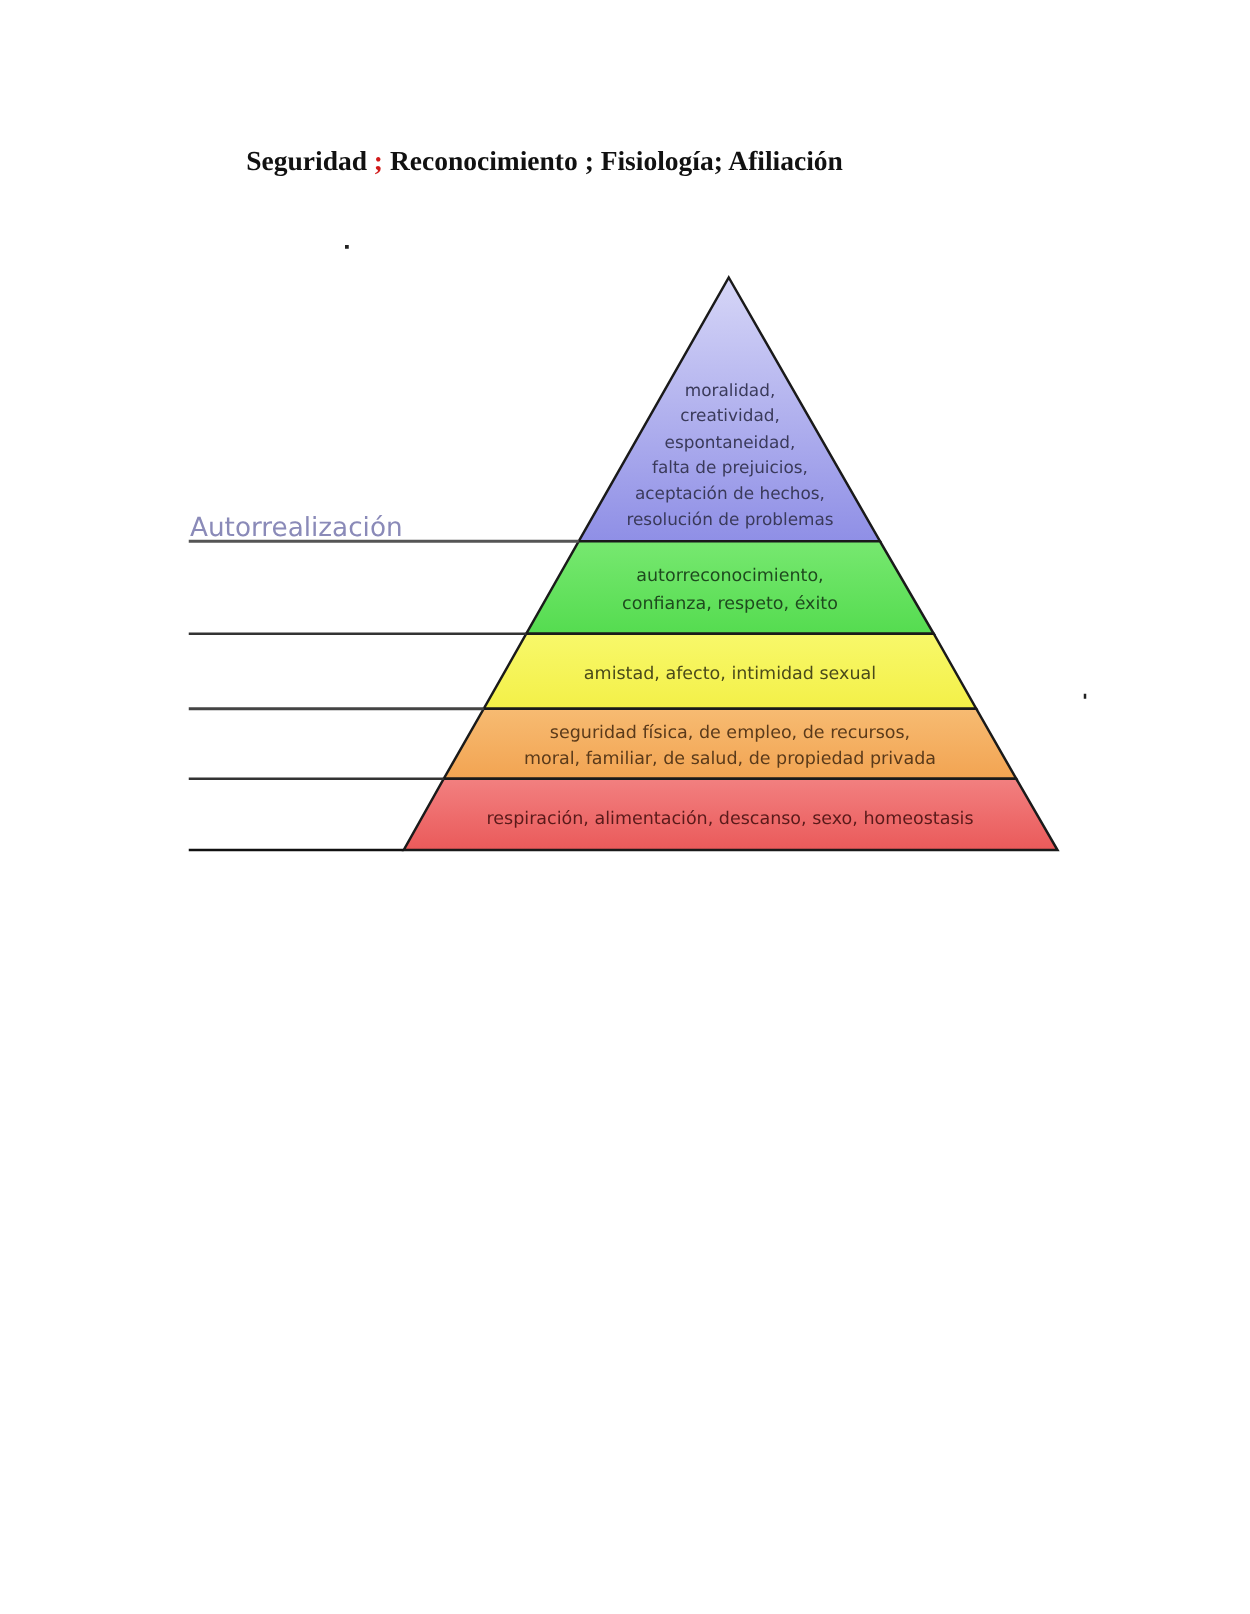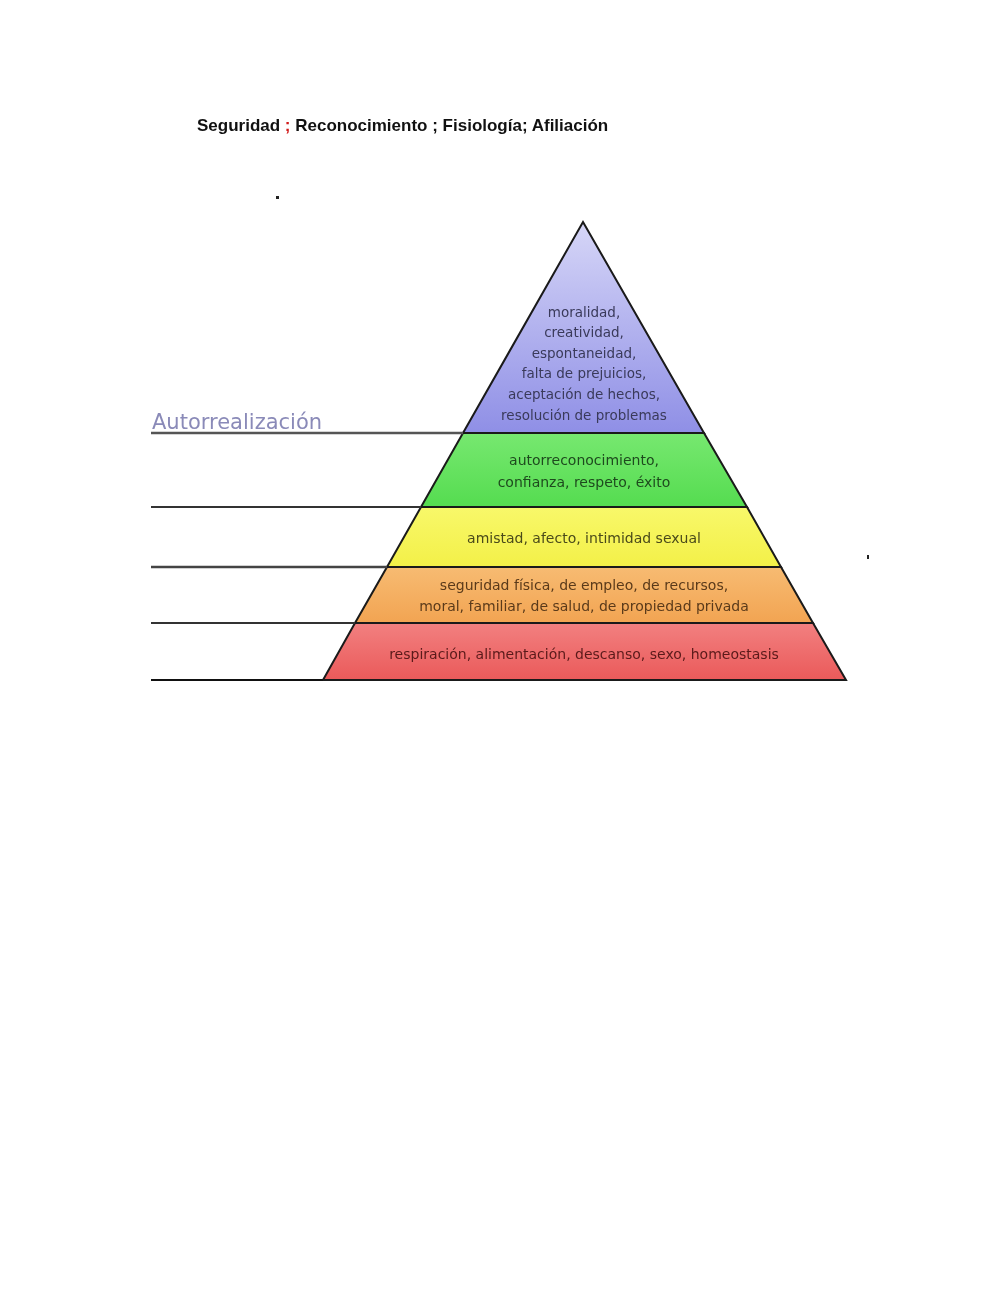--- a/index.html
+++ b/index.html
@@ -1,19 +1,19 @@
 <!DOCTYPE html>
 <html><head>
 <meta charset="utf-8">
 <style>
   html, body { margin:0; padding:0; background:#ffffff; }
   body { width:1000px; height:1291px; position:relative; overflow:hidden; }
   .title {
     position:absolute; left:197px; top:116px;
-    font-family:Liberation Sans, sans-serif; font-weight:bold; font-size:17px; color:#111;
+    font-family:Liberation Serif, serif; font-weight:bold; font-size:22px; color:#111;
     white-space:nowrap;
   }
   .title .sep-red { color:#d11a1a; }
   .dot { position:absolute; width:3px; height:3px; background:#222; }
   svg.pyr { position:absolute; left:0; top:0; }
   .pyr text { font-family:"DejaVu Sans", sans-serif; }
 </style>
 </head>
 <body>
 

